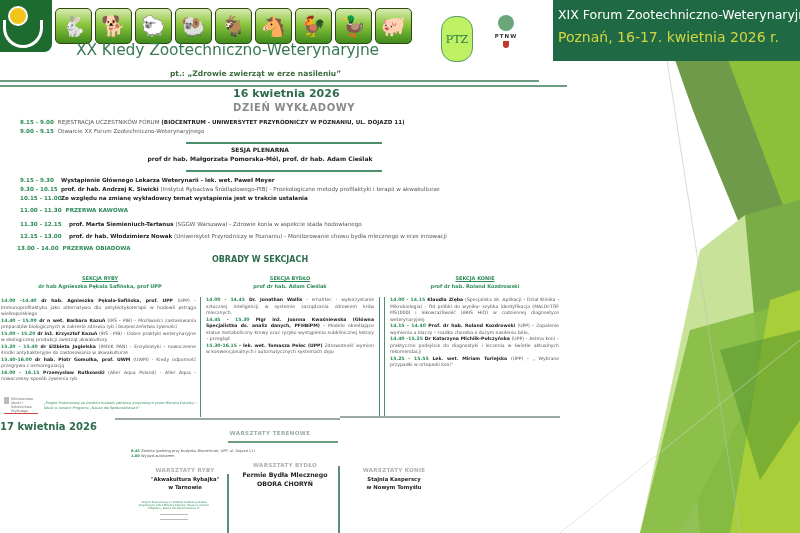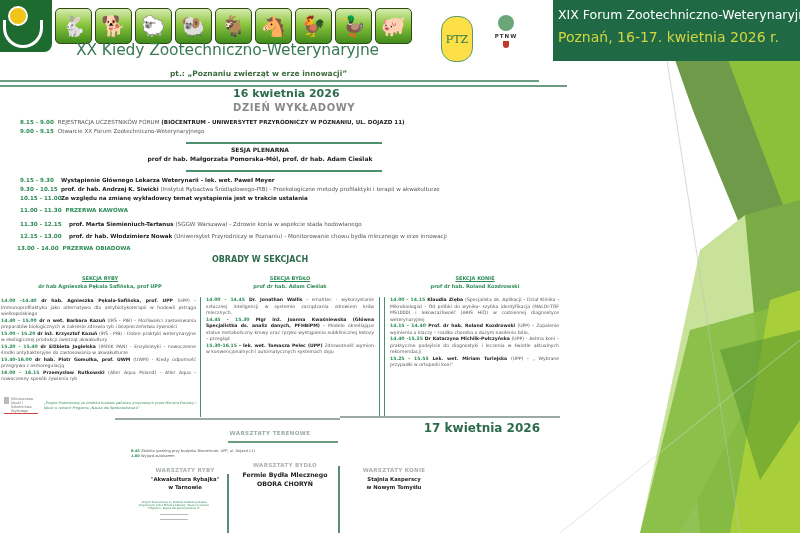--- a/index.html
+++ b/index.html
@@ -11,21 +11,21 @@
 
   
   .logo-box { position: absolute; left: 0; top: 0; width: 52px; height: 52px; background: #1d6b2f; border-radius: 0 0 8px 0; z-index: 2; }
   .logo-box .emblem { position: absolute; left: 8px; top: 6px; width: 20px; height: 20px; border-radius: 50%; background: #f0c419; border: 2px solid #ffffff; }
   .logo-box .horns { position: absolute; left: 3px; top: 20px; width: 40px; height: 28px; border: 3px solid #fff; border-top: none; border-radius: 0 0 20px 20px; }
   .animal-strip { position: absolute; left: 55px; top: 8px; display: flex; gap: 3px; z-index: 2; }
   .animal-tile { width: 37px; height: 36px; border-radius: 5px; border: 1.5px solid #2c4a12; background: linear-gradient(180deg, #d8ebb0 0%, #8cc63f 45%, #3f8a1c 100%); display: flex; align-items: center; justify-content: center; font-size: 20px; color: #fff; }
   .forum-title { position: absolute; left: 76px; top: 41px; font-family: "DejaVu Sans", sans-serif; font-size: 15.5px; color: #3a7a55; letter-spacing: -0.1px; z-index: 2; }
   .forum-subtitle { position: absolute; left: 170px; top: 69px; font-size: 7.5px; font-weight: bold; color: #3b6b3b; z-index: 2; }
 
-  .ptz-logo { position: absolute; left: 441px; top: 16px; width: 32px; height: 46px; border: 1.5px solid #5a9a6a; border-radius: 14px; display: flex; align-items: center; justify-content: center; font-family: "DejaVu Serif", serif; font-size: 11px; color: #2f7a4a; z-index: 2; background: #fde047; }
+  .ptz-logo { position: absolute; left: 441px; top: 16px; width: 32px; height: 46px; border: 1.5px solid #5a9a6a; border-radius: 14px; display: flex; align-items: center; justify-content: center; font-family: "DejaVu Serif", serif; font-size: 11px; color: #2f7a4a; z-index: 2; background: #bef264; }
   .ptnw-logo { position: absolute; left: 484px; top: 15px; width: 44px; height: 46px; z-index: 2; text-align: center; }
   .ptnw-logo .circ { width: 16px; height: 16px; border-radius: 50%; background: #6aa67a; margin: 0 auto; }
   .ptnw-logo .txt { font-size: 5.5px; font-weight: bold; color: #333; letter-spacing: 1px; margin-top: 2px; }
   .ptnw-logo .crest { width: 6px; height: 7px; background: #c0392b; margin: 2px auto 0; border-radius: 0 0 3px 3px; }
 
   .banner { position: absolute; left: 553px; top: 0; width: 247px; height: 61px; background: #1f6a45; z-index: 3; padding: 7px 0 0 5px; overflow: hidden; white-space: nowrap; }
   .banner .b1 { font-size: 12.5px; color: #ffffff; }
   .banner .b2 { font-size: 14px; color: #d4d640; margin-top: 7px; }
 
   .rule-top { position: absolute; left: 0; top: 80px; width: 539px; height: 2px; background: #6d9d80; z-index: 2; }
@@ -56,21 +56,21 @@
   .sec-box.bordered { border-left: 1.5px solid #4e8f6c; border-right: 1.5px solid #4e8f6c; }
 
   .funding { position: absolute; left: 4px; top: 397px; width: 196px; display: flex; gap: 6px; align-items: center; z-index: 2; }
   .funding .ministry { font-size: 3.5px; color: #777; width: 50px; border-bottom: 1px solid #c44; line-height: 4px; padding-left: 7px; position: relative; }
   .funding .ministry:before { content: ""; position: absolute; left: 0; top: 0; width: 5px; height: 7px; background: #bbb; }
   .funding .proj { font-size: 3.4px; color: #2d8b57; font-style: italic; line-height: 4.2px; }
 
   .gray-rule { position: absolute; height: 2px; background: #9aa9a1; z-index: 2; }
 
   
-  .day2-title { position: absolute; left: 0; width: 540px; top: 421px; text-align: right; font-size: 12px; font-weight: bold; color: #2e6b4c; z-index: 2; }
+  .day2-title { position: absolute; left: 0; width: 540px; top: 421px; text-align: left; font-size: 10px; font-weight: bold; color: #2e6b4c; z-index: 2; }
   .day2-sub { position: absolute; left: 0; width: 540px; top: 430px; text-align: center; font-size: 5.5px; font-weight: bold; color: #9aa; letter-spacing: 0.4px; z-index: 2; }
   .day2-lines { position: absolute; left: 131px; top: 449px; font-size: 3.6px; color: #555; line-height: 5px; z-index: 2; }
   .day2-lines .t { color: #2d8b57; font-weight: bold; }
 
   .ws-col { position: absolute; text-align: center; z-index: 2; }
   .ws-col .h { font-size: 5.5px; font-weight: bold; color: #a9b0ad; letter-spacing: 0.3px; }
   .ws-col .v { font-size: 5.3px; font-weight: bold; color: #222; line-height: 7.5px; margin-top: 3px; }
   .ws-col .v.big { font-size: 6.2px; line-height: 8.5px; }
   .ws-div { position: absolute; width: 1.5px; background: #5a8f72; z-index: 2; }
   .mini-note { position: absolute; font-size: 2.6px; color: #2d8b57; line-height: 3.2px; text-align: center; z-index: 2; }
@@ -103,21 +103,21 @@
   <div class="animal-tile">🐑</div>
   <div class="animal-tile">🐏</div>
   <div class="animal-tile">🐐</div>
   <div class="animal-tile">🐴</div>
   <div class="animal-tile">🐓</div>
   <div class="animal-tile">🦆</div>
   <div class="animal-tile">🐖</div>
 </div>
 
 <div class="forum-title">XX Kiedy Zootechniczno-Weterynaryjne</div>
-<div class="forum-subtitle">pt.: „Poznaniu zwierząt w erze innowacji”</div>
+<div class="forum-subtitle">pt.: „Zdrowie zwierząt w erze nasileniu”</div>
 
 <div class="ptz-logo">
     <span>PTZ</span>
   </div>
 <div class="ptnw-logo">
   <div class="circ"></div>
   <div class="txt">PTNW</div>
   <div class="crest"></div>
 </div>
 

